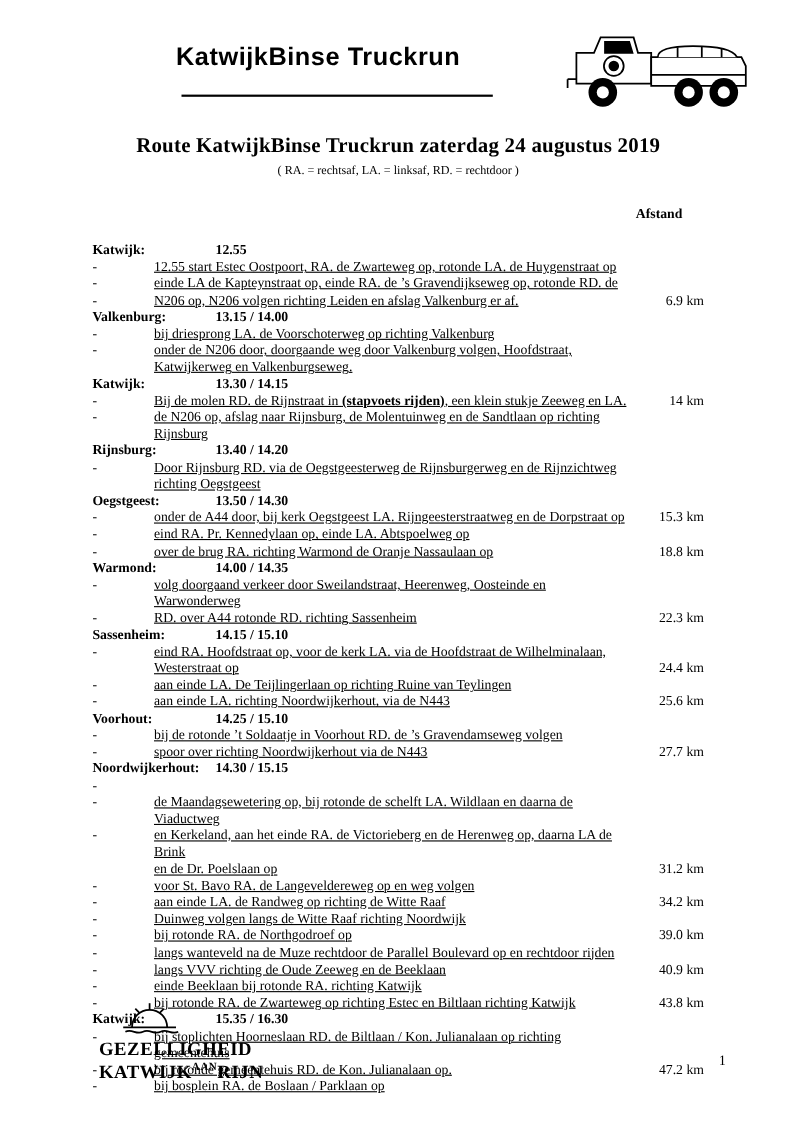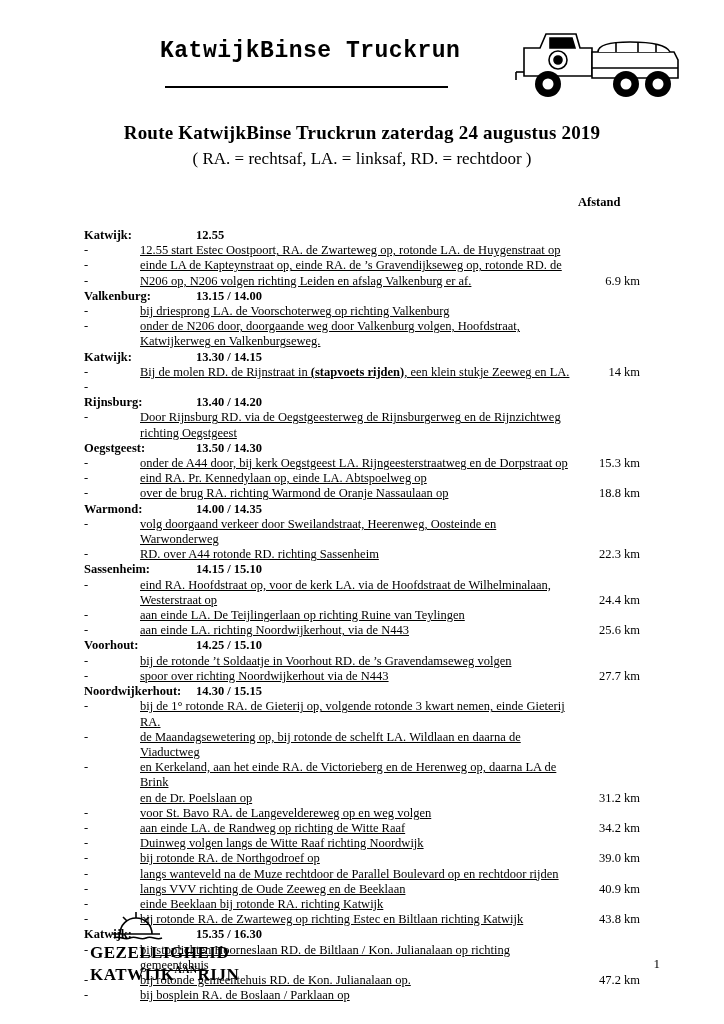--- a/index.html
+++ b/index.html
@@ -25,21 +25,21 @@
 
   
   .header {
     position: relative;
     height: 110px;
   }
   .header-title {
     position: absolute;
     left: 160px;
     top: 38px;
-    font-family: Liberation Mono, monospace;
+    font-family: Liberation Sans, sans-serif;
     font-weight: bold;
     font-size: 23px;
     letter-spacing: 0.5px;
   }
   .header-rule {
     position: absolute;
     left: 165px;
     top: 86px;
     width: 283px;
     height: 2px;
@@ -57,21 +57,21 @@
   .doc-title {
     text-align: center;
     font-family: "Liberation Serif", serif;
     font-weight: bold;
     font-size: 19px;
     margin-top: 12px;
     letter-spacing: 0.2px;
   }
   .doc-subtitle {
     text-align: center;
-    font-size: 17px;
+    font-size: 11px;
     margin-top: 5px;
   }
 
   
   .route {
     margin: 26px 84px 0 84px;
     position: relative;
   }
   .col-head {
     display: flex;
@@ -252,20 +252,21 @@
           <div class="c-text"></div>
           <div class="c-dist"></div>
         </div>
         <div class="row">
           <div class="c-dash">-</div>
           <div class="c-text indent">Bij de molen RD. de Rijnstraat in <b>(stapvoets rijden)</b>, een klein stukje Zeeweg en LA.</div>
           <div class="c-dist">14 km</div>
         </div>
         <div class="row">
           <div class="c-dash">-</div>
+          <div class="c-text indent">de N206 op, afslag naar Rijnsburg, de Molentuinweg en de Sandtlaan op richting  Rijnsburg</div>
           <div class="c-dist"></div>
         </div>
         <div class="row section">
           <div class="c-place">Rijnsburg:</div>
           <div class="c-time">13.40 / 14.20</div>
           <div class="c-text"></div>
           <div class="c-dist"></div>
         </div>
         <div class="row">
           <div class="c-dash">-</div>
@@ -357,21 +358,20 @@
           <div class="c-dist">27.7 km</div>
         </div>
         <div class="row section">
           <div class="c-place">Noordwijkerhout:</div>
           <div class="c-time">14.30 / 15.15</div>
           <div class="c-text"></div>
           <div class="c-dist"></div>
         </div>
         <div class="row">
           <div class="c-dash">-</div>
-          <div class="c-text indent">bij de  1° rotonde RA. de Gieterij op, volgende rotonde 3 kwart nemen, einde Gieterij  RA.</div>
           <div class="c-dist"></div>
         </div>
         <div class="row">
           <div class="c-dash">-</div>
           <div class="c-text indent">de Maandagsewetering op, bij rotonde de schelft  LA. Wildlaan en daarna de Viaductweg</div>
           <div class="c-dist"></div>
         </div>
         <div class="row">
           <div class="c-dash">-</div>
           <div class="c-text indent">en Kerkeland,  aan  het einde RA. de Victorieberg en de Herenweg op, daarna  LA  de Brink</div>

